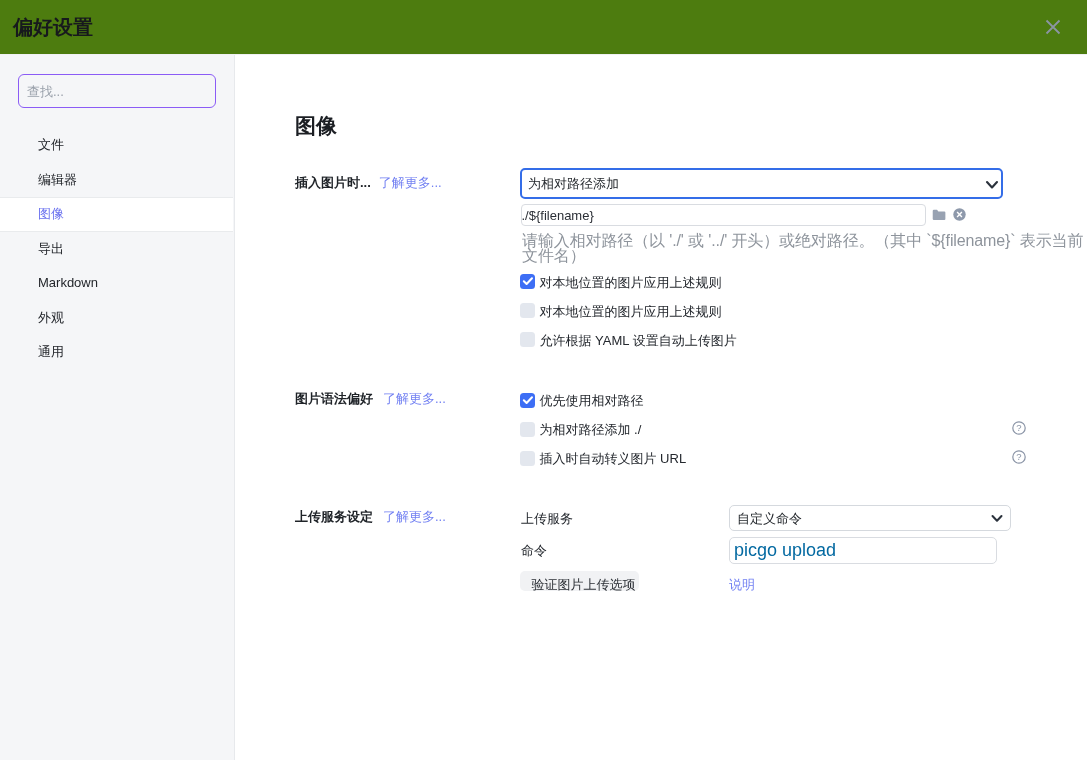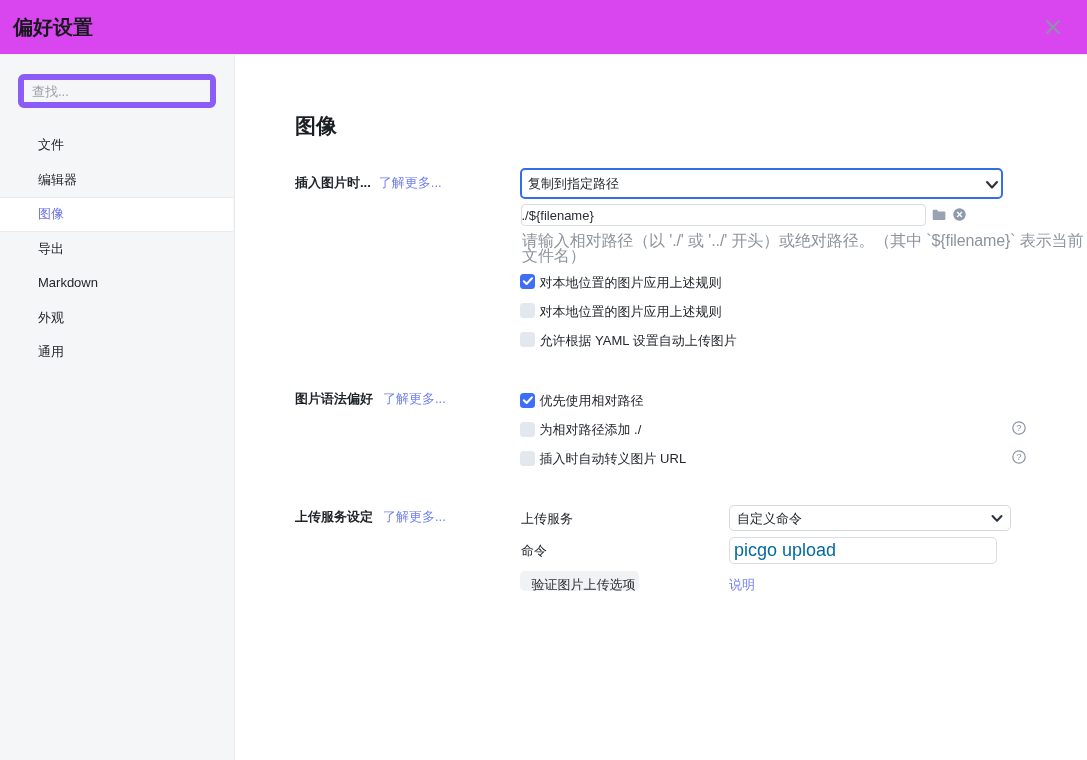--- a/index.html
+++ b/index.html
@@ -1,22 +1,22 @@
 <!DOCTYPE html>
 <html><head>
 <meta charset="utf-8">
 <style>
 * { margin:0; padding:0; box-sizing:border-box; }
 html,body { width:1087px; height:760px; background:#fff; overflow:hidden; }
 body { font-family:"Liberation Sans", sans-serif; color:#212529; position:relative; }
-.titlebar { position:absolute; left:0; top:0; width:1087px; height:55px; background:#d946ef; border-bottom:1px solid #f0f1f3; z-index:5; }
+.titlebar { position:absolute; left:0; top:0; width:1087px; height:55px; background:#4d7c0f; border-bottom:1px solid #f0f1f3; z-index:5; }
 .titlebar h1 { position:absolute; left:13px; top:14px; font-size:20px; font-weight:700; color:#17191d; }
 .closebtn { position:absolute; left:1045px; top:19px; width:16px; height:16px; }
 .sidebar { position:absolute; left:0; top:55px; width:235px; height:705px; background:#f5f6f8; border-right:1px solid #e7e9ec; }
-.search { position:absolute; left:18px; top:19px; width:198px; height:34px; border:6px solid #8b5cf6; border-radius:6px; background:#f5f6f8; font-size:13px; color:#9aa1aa; padding-left:8px; font-family:"Liberation Sans", sans-serif; outline:none; }
+.search { position:absolute; left:18px; top:19px; width:198px; height:34px; border:1px solid #8b5cf6; border-radius:6px; background:#f5f6f8; font-size:13px; color:#9aa1aa; padding-left:8px; font-family:"Liberation Sans", sans-serif; outline:none; }
 .search::placeholder { color:#9aa1ab; }
 .menu { list-style:none; position:absolute; top:73px; left:0; width:233px; }
 .menu li { height:34.5px; line-height:34.5px; padding-left:38px; font-size:13px; color:#23262b; }
 .menu li.active { background:#fff; color:#6a71ef; box-shadow: inset 0 1px 0 #e9ebed, inset 0 -1px 0 #e9ebed; }
 .seclabel { position:absolute; font-size:13px; font-weight:700; color:#1f2328; line-height:15px; }
 .link { font-size:13px; color:#7280f2; font-weight:400; }
 .help { position:absolute; font-size:16px; letter-spacing:-0.12px; color:#8e949c; line-height:15px; }
 .chkrow { position:absolute; height:15px; font-size:13px; color:#24282e; line-height:15px; }
 .cb { position:absolute; left:0; top:0; width:15px; height:15px; border-radius:3.5px; background:#e3e7ee; }
 .cb.on { background:#3d6ef5; }
@@ -44,21 +44,21 @@
     <li>Markdown</li>
     <li>外观</li>
     <li>通用</li>
   </ul>
 </div>
 
 <div style="position:absolute; left:295px; top:112px; font-size:21px; font-weight:700; color:#1b1e23;">图像</div>
 
 <div class="seclabel" style="left:295px; top:175px;">插入图片时...<span class="link" style="margin-left:8px;">了解更多...</span></div>
 <div style="position:absolute; left:520px; top:168px; width:483px; height:31px; border:2px solid #346de8; border-radius:5px; background:#fff;"></div>
-<div style="position:absolute; left:528px; top:176px; font-size:13px; color:#24282d; line-height:15px;">复制到指定路径</div>
+<div style="position:absolute; left:528px; top:176px; font-size:13px; color:#24282d; line-height:15px;">为相对路径添加</div>
 <svg class="icon" style="left:985px; top:178px;" width="14" height="14" viewBox="0 0 14 14">
     <path d="M2 4 L7 9.5 L12 4" stroke="#2b323c" stroke-width="2.1" fill="none" stroke-linecap="round" stroke-linejoin="round"></path>
   </svg>
 <div style="position:absolute; left:521px; top:204px; width:405px; height:22px; border:1px solid #d9dce1; border-radius:4px; background:#fff;"></div>
 <div style="position:absolute; left:521.5px; top:208px; font-size:13px; color:#2b2f36; line-height:15px;">./${filename}</div>
 <svg class="icon" style="left:932px; top:209px;" width="14" height="11.5" viewBox="0 0 13 11">
     <path d="M0.5 1.8 Q0.5 0.7 1.6 0.7 L4.6 0.7 L5.9 2.3 L11.6 2.3 Q12.6 2.3 12.6 3.3 L12.6 9.5 Q12.6 10.5 11.6 10.5 L1.6 10.5 Q0.5 10.5 0.5 9.5 Z" fill="#98a2b2"></path>
   </svg>
 <svg class="icon" style="left:953px; top:208px;" width="13" height="13" viewBox="0 0 13 13">
     <circle cx="6.5" cy="6.5" r="6.2" fill="#8e99ab"></circle>

